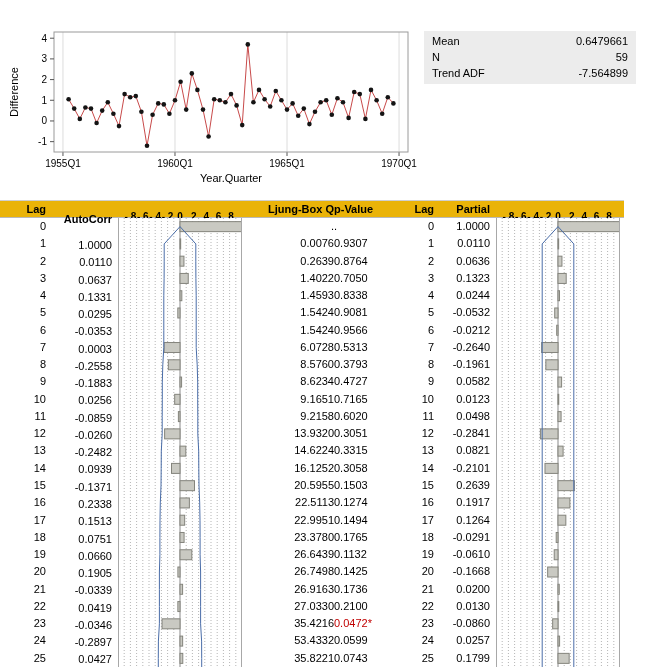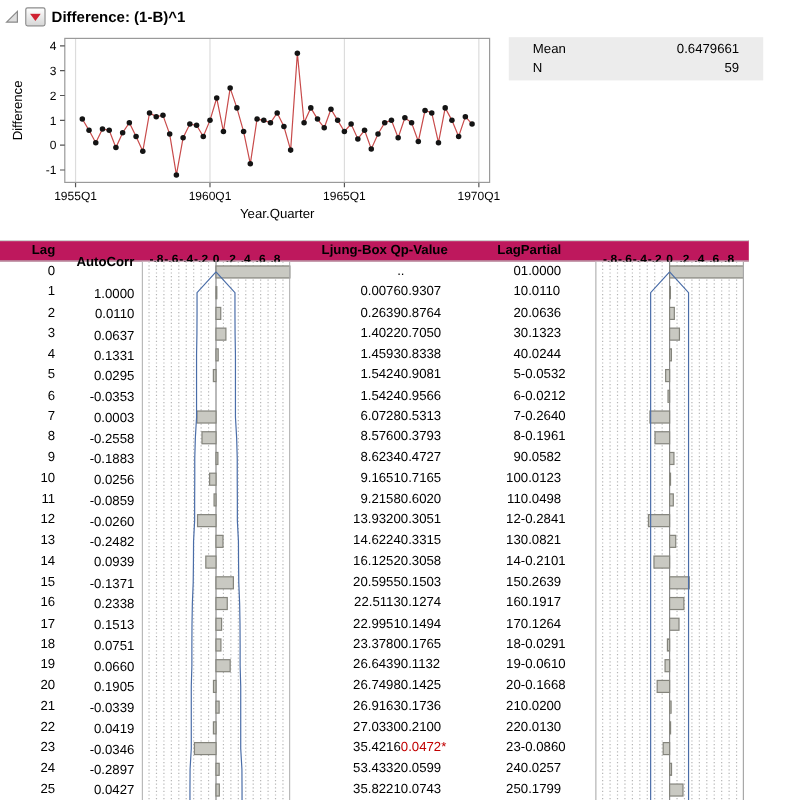--- a/index.html
+++ b/index.html
@@ -5,55 +5,44 @@
   html,body{margin:0;padding:0;background:#fff;}
   .app{position:relative;width:665px;height:667px;background:#ffffff;
        font-family:"Liberation Sans",sans-serif;font-size:11px;color:#000;overflow:hidden;}
   .header{position:absolute;left:4px;top:6px;display:flex;align-items:center;gap:5px;}
   .title{font-weight:bold;font-size:12.5px;}
   .rtbtn{display:inline-flex;align-items:center;justify-content:center;width:15px;height:14px;
          border:1px solid #8a8a8a;background:linear-gradient(#fefefe,#d7d7d7);border-radius:2px;}
   #ts-plot{position:absolute;left:6px;top:24px;}
   #ts-plot text{font-family:"Liberation Sans",sans-serif;}
   .stats{position:absolute;left:424px;top:31px;width:212px;background:#ececec;padding:2px 0;}
-  .srow{display:flex;justify-content:space-between;padding:0 20px;line-height:16.2px;}
+  .srow{display:flex;justify-content:space-between;padding:0 8px;line-height:16.2px;}
   .sval{text-align:right;}
-  .thead{position:absolute;left:0;top:200px;width:624px;height:18px;background:#be185d;
+  .thead{position:absolute;left:0;top:200px;width:624px;height:18px;background:#eab308;
          display:flex;align-items:center;font-weight:bold;border-top:1px solid #cfcfcf;
          border-bottom:1px solid #b9b9b9;padding-left:8px;box-sizing:border-box;}
   #acf-body{position:absolute;left:0;top:218px;width:624px;}
   .trow{display:flex;padding-left:8px;height:17.269px;line-height:17.269px;}
   .c-lag{width:38px;text-align:right;}
   .c-ac{width:66px;text-align:right;margin-top:19px;}
   .c-plot{width:124px;margin-left:6px;margin-right:4px;position:relative;}
   .c-q{width:88px;text-align:right;}
   .c-p{width:58px;}
   .c-lag2{width:42px;text-align:right;}
-  .c-part{width:56px;text-align:left;}
+  .c-part{width:56px;text-align:right;}
   .red{color:#c00000;}
   .axlab{position:absolute;top:2px;transform:translateX(-50%);font-size:10px;font-weight:bold;white-space:nowrap;}
   #acf-plot{position:absolute;left:118px;top:218px;}
   #pacf-plot{position:absolute;left:496px;top:218px;}
 </style>
 </head>
 <body>
 
 <div class="app">
 
-  <div class="header">
-    <svg class="disc" width="12" height="12">
-      <polygon points="1.5,10.5 10.5,10.5 10.5,1.5" fill="#dedede" stroke="#8a8a8a"></polygon>
-    </svg>
-    <span class="rtbtn">
-      <svg width="9" height="7">
-        <polygon points="0,0.5 9,0.5 4.5,6.5" fill="#cf2030"></polygon>
-      </svg>
-    </span>
-    <span class="title">Difference: (1-B)^1</span>
-  </div>
 
   <svg id="ts-plot" width="414" height="170">
       <line x1="56.96202531645763" y1="8" x2="56.96202531645763" y2="128" stroke="#dcdcdc" stroke-width="1"></line>
       <line x1="56.96202531645763" y1="128" x2="56.96202531645763" y2="132" stroke="#555555"></line>
       <text x="56.96202531645763" y="143" text-anchor="middle" font-size="10" fill="#000">1955Q1</text>
       <line x1="168.98734177215255" y1="8" x2="168.98734177215255" y2="128" stroke="#dcdcdc" stroke-width="1"></line>
       <line x1="168.98734177215255" y1="128" x2="168.98734177215255" y2="132" stroke="#555555"></line>
       <text x="168.98734177215255" y="143" text-anchor="middle" font-size="10" fill="#000">1960Q1</text>
       <line x1="281.01265822784745" y1="8" x2="281.01265822784745" y2="128" stroke="#dcdcdc" stroke-width="1"></line>
       <line x1="281.01265822784745" y1="128" x2="281.01265822784745" y2="132" stroke="#555555"></line>
@@ -139,20 +128,24 @@
     </svg>
 
   <div class="stats">
     <div class="srow">
       <span>Mean</span>
       <span class="sval">0.6479661</span>
     </div>
     <div class="srow">
       <span>N</span>
       <span class="sval">59</span>
+    </div>
+    <div class="srow">
+      <span>Trend ADF</span>
+      <span class="sval">-7.564899</span>
     </div>
   </div>
 
   <div class="thead">
     <span class="c-lag">Lag</span>
     <span class="c-ac">AutoCorr</span>
     <span class="c-plot" id="h1">
         <span class="axlab" style="left: 12.4px;">-.8</span>
         <span class="axlab" style="left: 24.8px;">-.6</span>
         <span class="axlab" style="left: 37.2px;">-.4</span>

